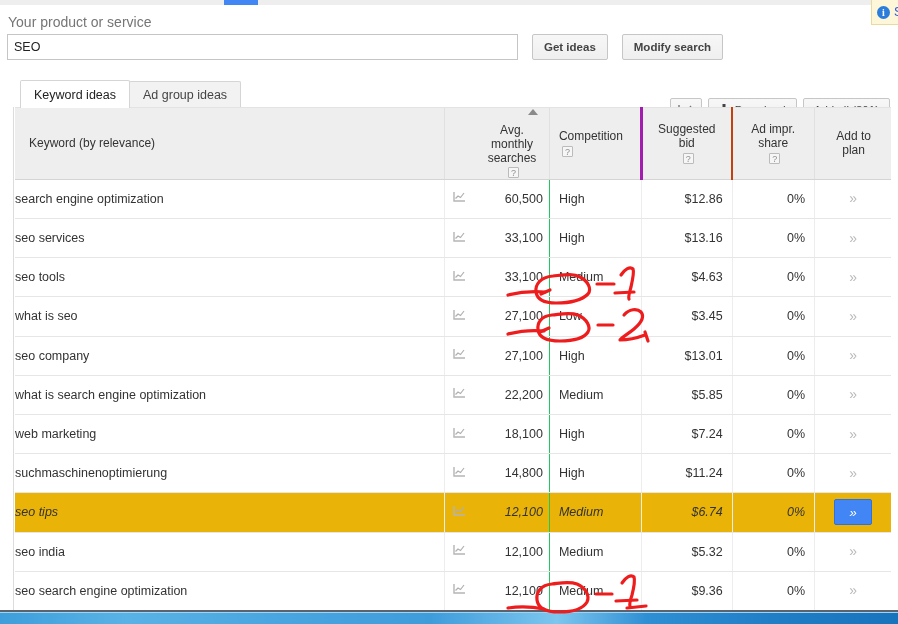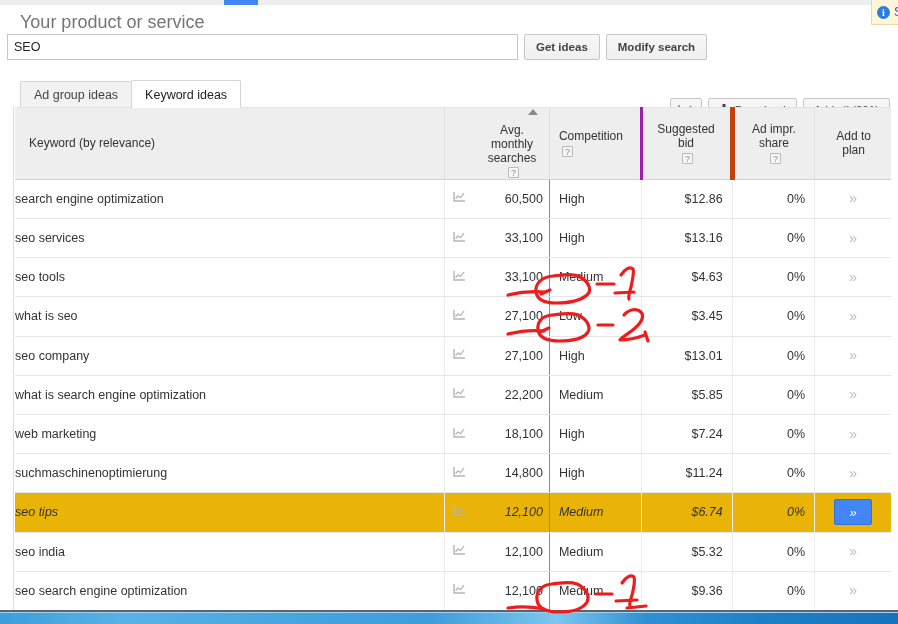--- a/index.html
+++ b/index.html
@@ -81,31 +81,31 @@
     font-weight: 500;
   }
 
   
   .search-area {
     position: absolute;
     top: 14px; left: 0;
     width: 898px;
   }
   .search-label {
-    font-size: 18px;
+    font-size: 14px;
     color: #757575;
-    padding-left: 20px;
+    padding-left: 8px;
     line-height: 16px;
     margin-bottom: 4px;
   }
   .search-row {
     display: flex;
     align-items: stretch;
     padding-left: 7px;
-    gap: 6px;
+    gap: 14px;
     height: 26px;
   }
   .search-input {
     width: 511px;
     height: 26px;
     border: 1px solid #c5c5c5;
     background: #ffffff;
     font-family: "Liberation Sans", sans-serif;
     font-size: 12.5px;
     color: #222222;
@@ -229,21 +229,21 @@
     font-size: 12px;
     color: #333333;
     padding: 0 8px;
     vertical-align: middle;
   }
   th.col-kw { text-align: left; width: 428px; padding-left: 14px; }
   th.col-chart { width: 28px; padding: 0; border-left: 1px solid #e0e0e0;}
   th.col-avg { text-align: right; width: 76px; padding-right: 6px; }
   th.col-comp { text-align: left; width: 92px; border-left: 1px solid #e0e0e0; padding-left: 9px;}
   th.col-bid { text-align: right; width: 90px; border-left: 3px solid #a21caf; padding-right: 9px;}
-  th.col-impr { text-align: right; width: 82px; border-left: 5px solid #c2410c; padding-right: 9px;}
+  th.col-impr { text-align: right; width: 82px; border-left: 2px solid #c2410c; padding-right: 9px;}
   th.col-plan { text-align: center; width: 76px; border-left: 1px solid #e0e0e0; padding-left: 9px;}
 
   .th-inner { display: inline-block; line-height: 14px; }
   .th-stack { text-align: center; }
   .sort-arrow {
     display: inline-block;
     width: 0; height: 0;
     border-left: 5px solid transparent;
     border-right: 5px solid transparent;
     border-bottom: 6px solid #8a8a8a;
@@ -351,25 +351,25 @@
     <div class="search-label">Your product or service</div>
     <div class="search-row">
       <input class="search-input" type="text" value="SEO" style="">
       <button class="btn">Get ideas</button>
       <button class="btn">Modify search</button>
     </div>
   </div>
 
   <div class="tabs-row">
     <div class="tabs-left">
+      <div class="tab active">
+        <span>Keyword ideas</span>
+      </div>
       <div class="tab">
         <span>Ad group ideas</span>
-      </div>
-      <div class="tab active">
-        <span>Keyword ideas</span>
       </div>
     </div>
 
     <div class="toolbar-right">
       <div class="icon-btn">
         <svg width="15" height="13" viewBox="0 0 15 13">
           <polyline points="1,1 1,11 14,11" fill="none" stroke="#777" stroke-width="1.4"></polyline>
           <polyline points="3,8 6,5 9,7 13,2" fill="none" stroke="#777" stroke-width="1.3"></polyline>
         </svg>
       </div>

